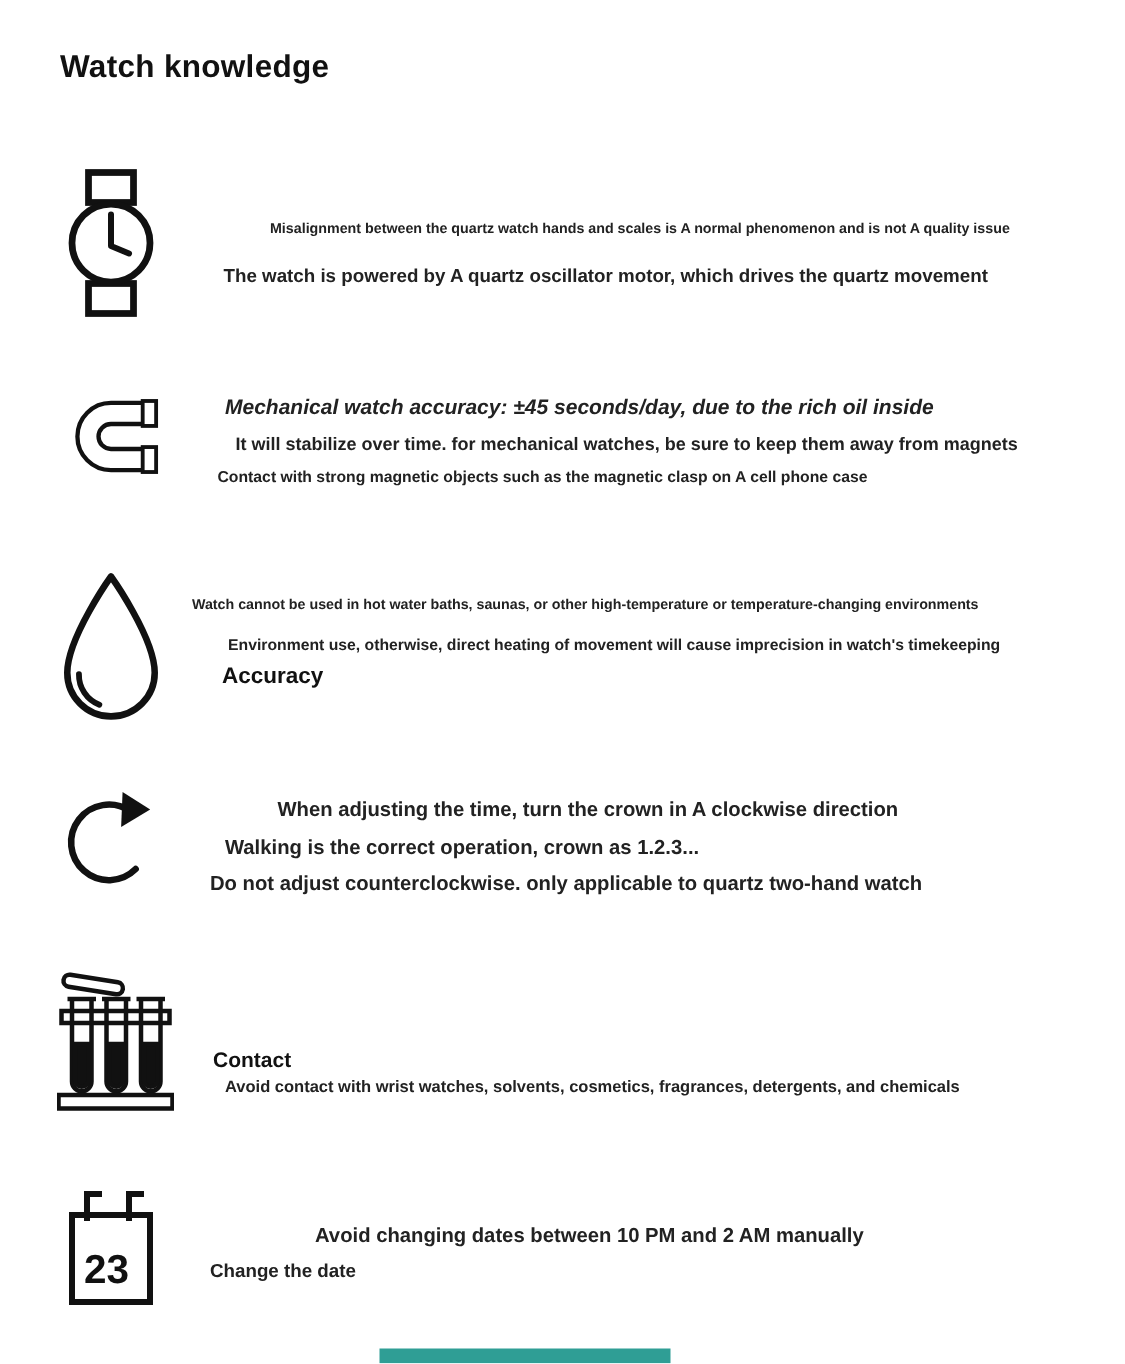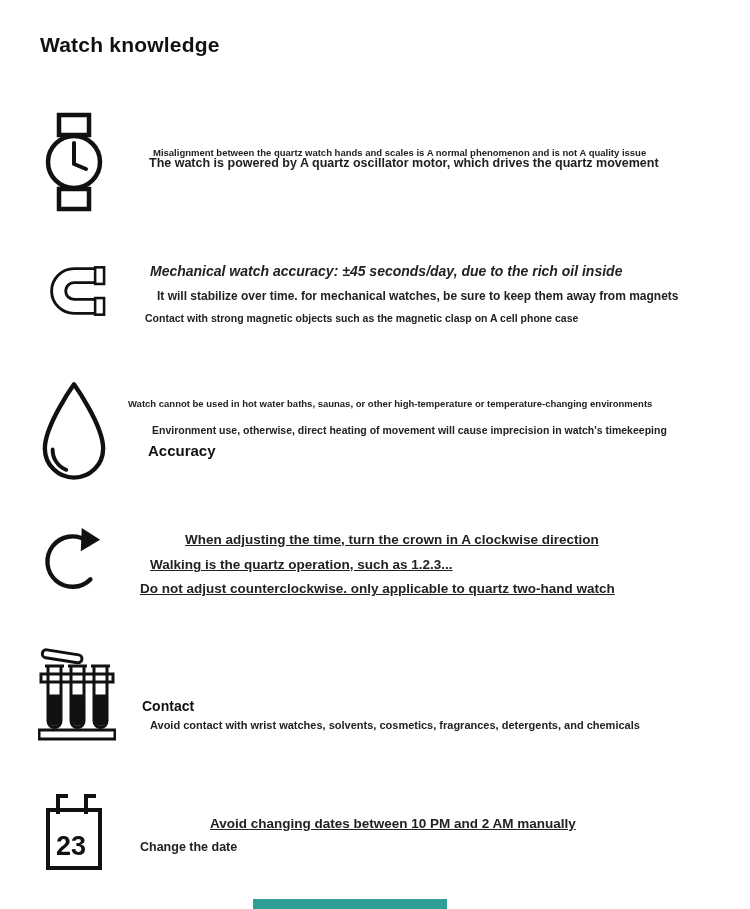--- a/index.html
+++ b/index.html
@@ -15,41 +15,41 @@
     position:absolute;left:40px;top:33px;margin:0;
     font-size:21px;font-weight:700;letter-spacing:.2px;color:#111;
   }
   .icon{position:absolute;}
   .line{position:absolute;white-space:nowrap;font-weight:700;color:#222;}
   .fs9{font-size:9.5px;}
   .fs10{font-size:10.5px;text-align:right;}
   .fs11{font-size:11px;margin-top:40px;}
   .fs12{font-size:12px;}
   .fs125{font-size:12.5px;}
-  .fs135{font-size:13.5px;text-decoration:underline;}
+  .fs135{font-size:13.5px;}
   .fs14{font-size:14px;font-style:italic;}
   .fs15{font-size:15px;color:#111;}
   .fs17{font-size:14px;color:#111;}
   .accent-bar{position:absolute;left:253px;top:899px;width:194px;height:10px;}
 </style>
 </head>
 <body>
 
 <div class="page">
 
   <h1 class="title">Watch knowledge</h1>
 
   <svg class="icon" style="left:42px;top:112px;width:64px;height:100px" viewBox="0 0 64 100">
     <rect x="17" y="3" width="30" height="20" fill="none" stroke="#111" stroke-width="4.5"></rect>
     <rect x="17" y="77" width="30" height="20" fill="none" stroke="#111" stroke-width="4.5"></rect>
     <circle cx="32" cy="50" r="26" fill="#ffffff" stroke="#111" stroke-width="4.5"></circle>
     <polyline points="32,31 32,52 44,57" fill="none" stroke="#111" stroke-width="4" stroke-linecap="round" stroke-linejoin="round"></polyline>
   </svg>
-  <div class="line fs9" style="left:153px;top:147px">Misalignment between the quartz watch hands and scales is A normal phenomenon and is not A quality issue</div>
-  <div class="line fs125" style="left:149px;top:156px">The watch is powered by A quartz oscillator motor, which drives the quartz movement</div>
+  <div class="line fs9" style="left:180px;top:147px">Misalignment between the quartz watch hands and scales is A normal phenomenon and is not A quality issue</div>
+  <div class="line fs125" style="left:149px;top:177px">The watch is powered by A quartz oscillator motor, which drives the quartz movement</div>
 
   <svg class="icon" style="left:42px;top:262px;width:64px;height:58px" viewBox="0 0 100 80">
     <path d="M92,5 H50 A35,35 0 0 0 50,75 H92 V53 H50 A13,13 0 0 1 50,27 H92 Z" fill="none" stroke="#111" stroke-width="4.5"></path>
     <rect x="83" y="3" width="14" height="26" fill="#ffffff" stroke="#111" stroke-width="4"></rect>
     <rect x="83" y="51" width="14" height="26" fill="#ffffff" stroke="#111" stroke-width="4"></rect>
   </svg>
   <div class="line fs14" style="left:150px;top:263px">Mechanical watch accuracy: ±45 seconds/day, due to the rich oil inside</div>
   <div class="line fs12" style="left:157px;top:289px">It will stabilize over time. for mechanical watches, be sure to keep them away from magnets</div>
   <div class="line fs10" style="left:145px;top:312px">Contact with strong magnetic objects such as the magnetic clasp on A cell phone case</div>
 
@@ -59,21 +59,21 @@
   </svg>
   <div class="line fs9" style="left:128px;top:398px">Watch cannot be used in hot water baths, saunas, or other high-temperature or temperature-changing environments</div>
   <div class="line fs10" style="left:152px;top:424px">Environment use, otherwise, direct heating of movement will cause imprecision in watch's timekeeping</div>
   <div class="line fs15" style="left:148px;top:442px">Accuracy</div>
 
   <svg class="icon" style="left:42px;top:524px;width:62px;height:72px" viewBox="0 0 64 74">
     <path d="M50,57 A26,26 0 1 1 46,17" fill="none" stroke="#111" stroke-width="4.5" stroke-linecap="round"></path>
     <polygon points="41,4 60,16 40,28" fill="#111"></polygon>
   </svg>
   <div class="line fs135" style="left:185px;top:532px">When adjusting the time, turn the crown in A clockwise direction</div>
-  <div class="line fs135" style="left:150px;top:557px">Walking is the quartz operation, such as 1.2.3...</div>
+  <div class="line fs135" style="left:150px;top:557px">Walking is the correct operation, crown as 1.2.3...</div>
   <div class="line fs135" style="left:140px;top:581px">Do not adjust counterclockwise. only applicable to quartz two-hand watch</div>
 
   <svg class="icon" style="left:38px;top:644px;width:78px;height:98px" viewBox="0 0 78 98">
     <g stroke="#111" fill="none" stroke-width="3">
       <g transform="rotate(9 22 13)">
         <rect x="4" y="8" width="40" height="8" rx="4"></rect>
       </g>
       <rect x="3" y="30" width="72" height="8"></rect>
       <g>
         <line x1="7" y1="22" x2="26" y2="22"></line>

